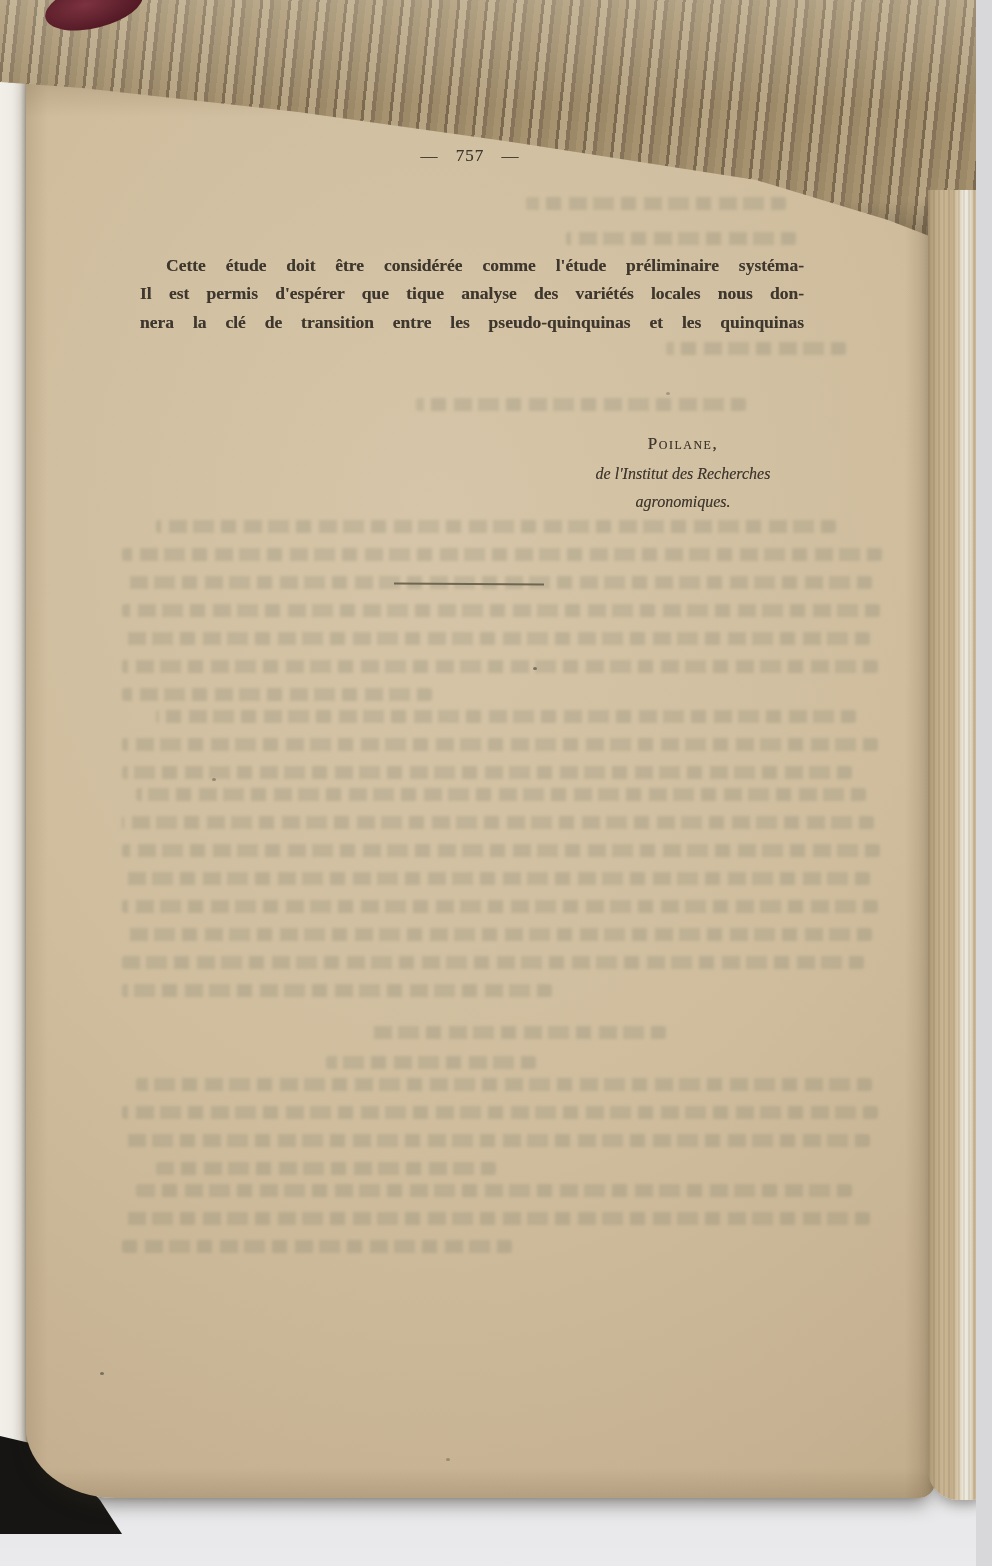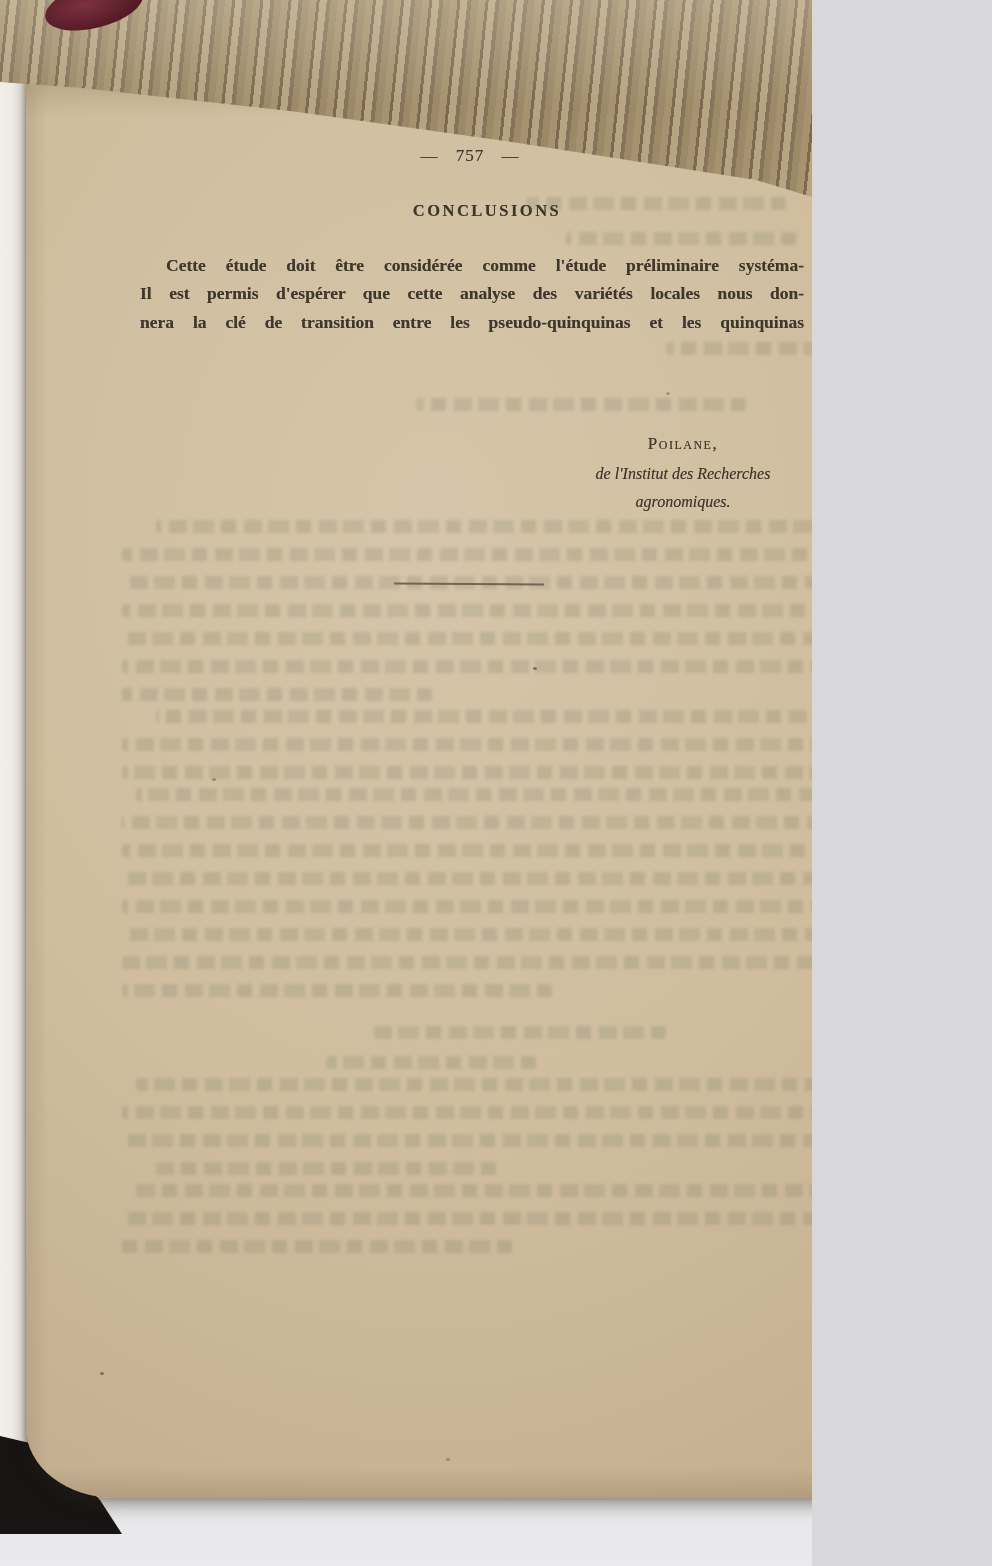--- a/index.html
+++ b/index.html
@@ -1,16 +1,16 @@
 <!DOCTYPE html>
 <html><head>
 <meta charset="utf-8">
 <style>
   html,body{margin:0;padding:0;background:#d8d8da;}
-  #stage{position:relative;width:812px;height:1566px;overflow:hidden;
+  #stage{position:relative;width:976px;height:1566px;overflow:hidden;
          background:linear-gradient(180deg,#cfcfd1 0%,#d8d8da 55%,#eaeaec 100%);
          font-family:"Liberation Serif","DejaVu Serif",serif;}
 
   
   .facing-page{position:absolute;left:0;top:54px;width:28px;height:1395px;
     background:linear-gradient(90deg,#f2efe9 0px,#efece6 12px,#e3dfd7 20px,#cfc9bc 25px,#9f947f 28px);
     border-top-right-radius:16px;}
 
   
   .binding-wedge{position:absolute;left:0;top:1420px;width:130px;height:114px;
@@ -92,25 +92,24 @@
 <body>
 
 <div id="stage">
 
   <div class="facing-page"></div>
   <div class="binding-wedge"></div>
 
   <div id="page">
 
     <div class="page-number ink">— 757 —</div>
-    <div class="title ink">CONCLUSIONS</div>
 
     <div class="para ink">
       <div class="line first">Cette étude doit être considérée comme l'étude préliminaire systéma-</div>
-      <div class="line">Il est permis d'espérer que cette analyse des variétés locales nous don-</div>
+      <div class="line">Il est permis d'espérer que tique analyse des variétés locales nous don-</div>
       <div class="line">nera la clé de transition entre les pseudo-quinquinas et les quinquinas</div>
     </div>
 
     <div class="sig-col c3 ink">
       <div class="sig-name"><span class="sc">Poilane,</span></div>
       <div class="sig-role r1">de l'Institut des Recherches</div>
       <div class="sig-role r2">agronomiques.</div>
     </div>
 
     <div class="rule"></div>

